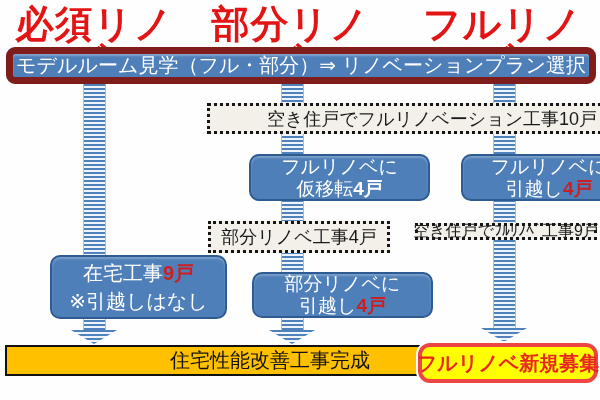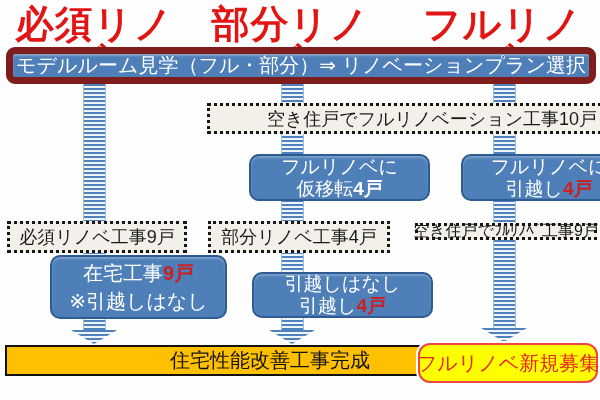--- a/index.html
+++ b/index.html
@@ -47,22 +47,22 @@
   .cnt-red{color:#cc1f1f;font-weight:bold;}
   .cnt-bold{color:#fff;font-weight:bold;}
   
   .orange{
     left:5px;top:345px;width:423px;height:31px;background:#ffc000;
     border:2px solid #111;color:#111;font-size:20px;display:flex;align-items:center;
     justify-content:center;padding-left:107px;z-index:2;
   }
   .recruit{
     left:418px;top:343px;width:180px;height:40px;background:#ffff00;
-    border:2px solid #ef4444;border-radius:12px;color:#e8251f;font-size:20px;
-    font-weight:normal;display:flex;align-items:center;justify-content:center;
+    border:4px solid #ef4444;border-radius:12px;color:#e8251f;font-size:20px;
+    font-weight:bold;display:flex;align-items:center;justify-content:center;
     z-index:3;box-shadow:0 0 0 2px #ffffff;white-space:nowrap;
   }
 </style>
 </head>
 <body>
 
 <div class="stage">
 
   <div class="abs hdr" style="left:2px;width:185px">必須リノベ</div>
   <div class="abs hdr" style="left:198px;width:185px">部分リノベ</div>
@@ -94,40 +94,37 @@
 
   <div class="abs bluebox" style="left:421px;top:154px;width:176px;height:47px">
     <div>
       <span>フルリノベに</span>
     </div>
     <div>
       <span>引越し</span><span class="cnt-red">4戸</span>
     </div>
   </div>
 
-  <div class="abs dashed" style="left:7px;top:221px;width:180px;height:32px">
-    <span>必須リノベ工事9戸</span>
-  </div>
   <div class="abs dashed" style="left:208px;top:221px;width:182px;height:32px">
     <span>部分リノベ工事4戸</span>
   </div>
   <div class="abs dashed" style="left:415px;top:223px;width:182px;height:17px;font-size:16px">
     <span>空き住戸でﾌﾙﾘﾉﾍﾞ工事9戸</span>
   </div>
 
   <div class="abs bluebox" style="left:10px;top:255px;width:177px;height:64px;font-size:20px;justify-content:space-evenly">
     <div>
       <span>在宅工事</span><span class="cnt-red">9戸</span>
     </div>
     <div>※引越しはなし</div>
   </div>
 
   <div class="abs bluebox" style="left:212px;top:272px;width:181px;height:46px">
     <div>
-      <span>引越しはなし</span>
+      <span>部分リノベに</span>
     </div>
     <div>
       <span>引越し</span><span class="cnt-red">4戸</span>
     </div>
   </div>
 
   <div class="abs orange">
     <span>住宅性能改善工事完成</span>
   </div>
   <div class="abs recruit">

